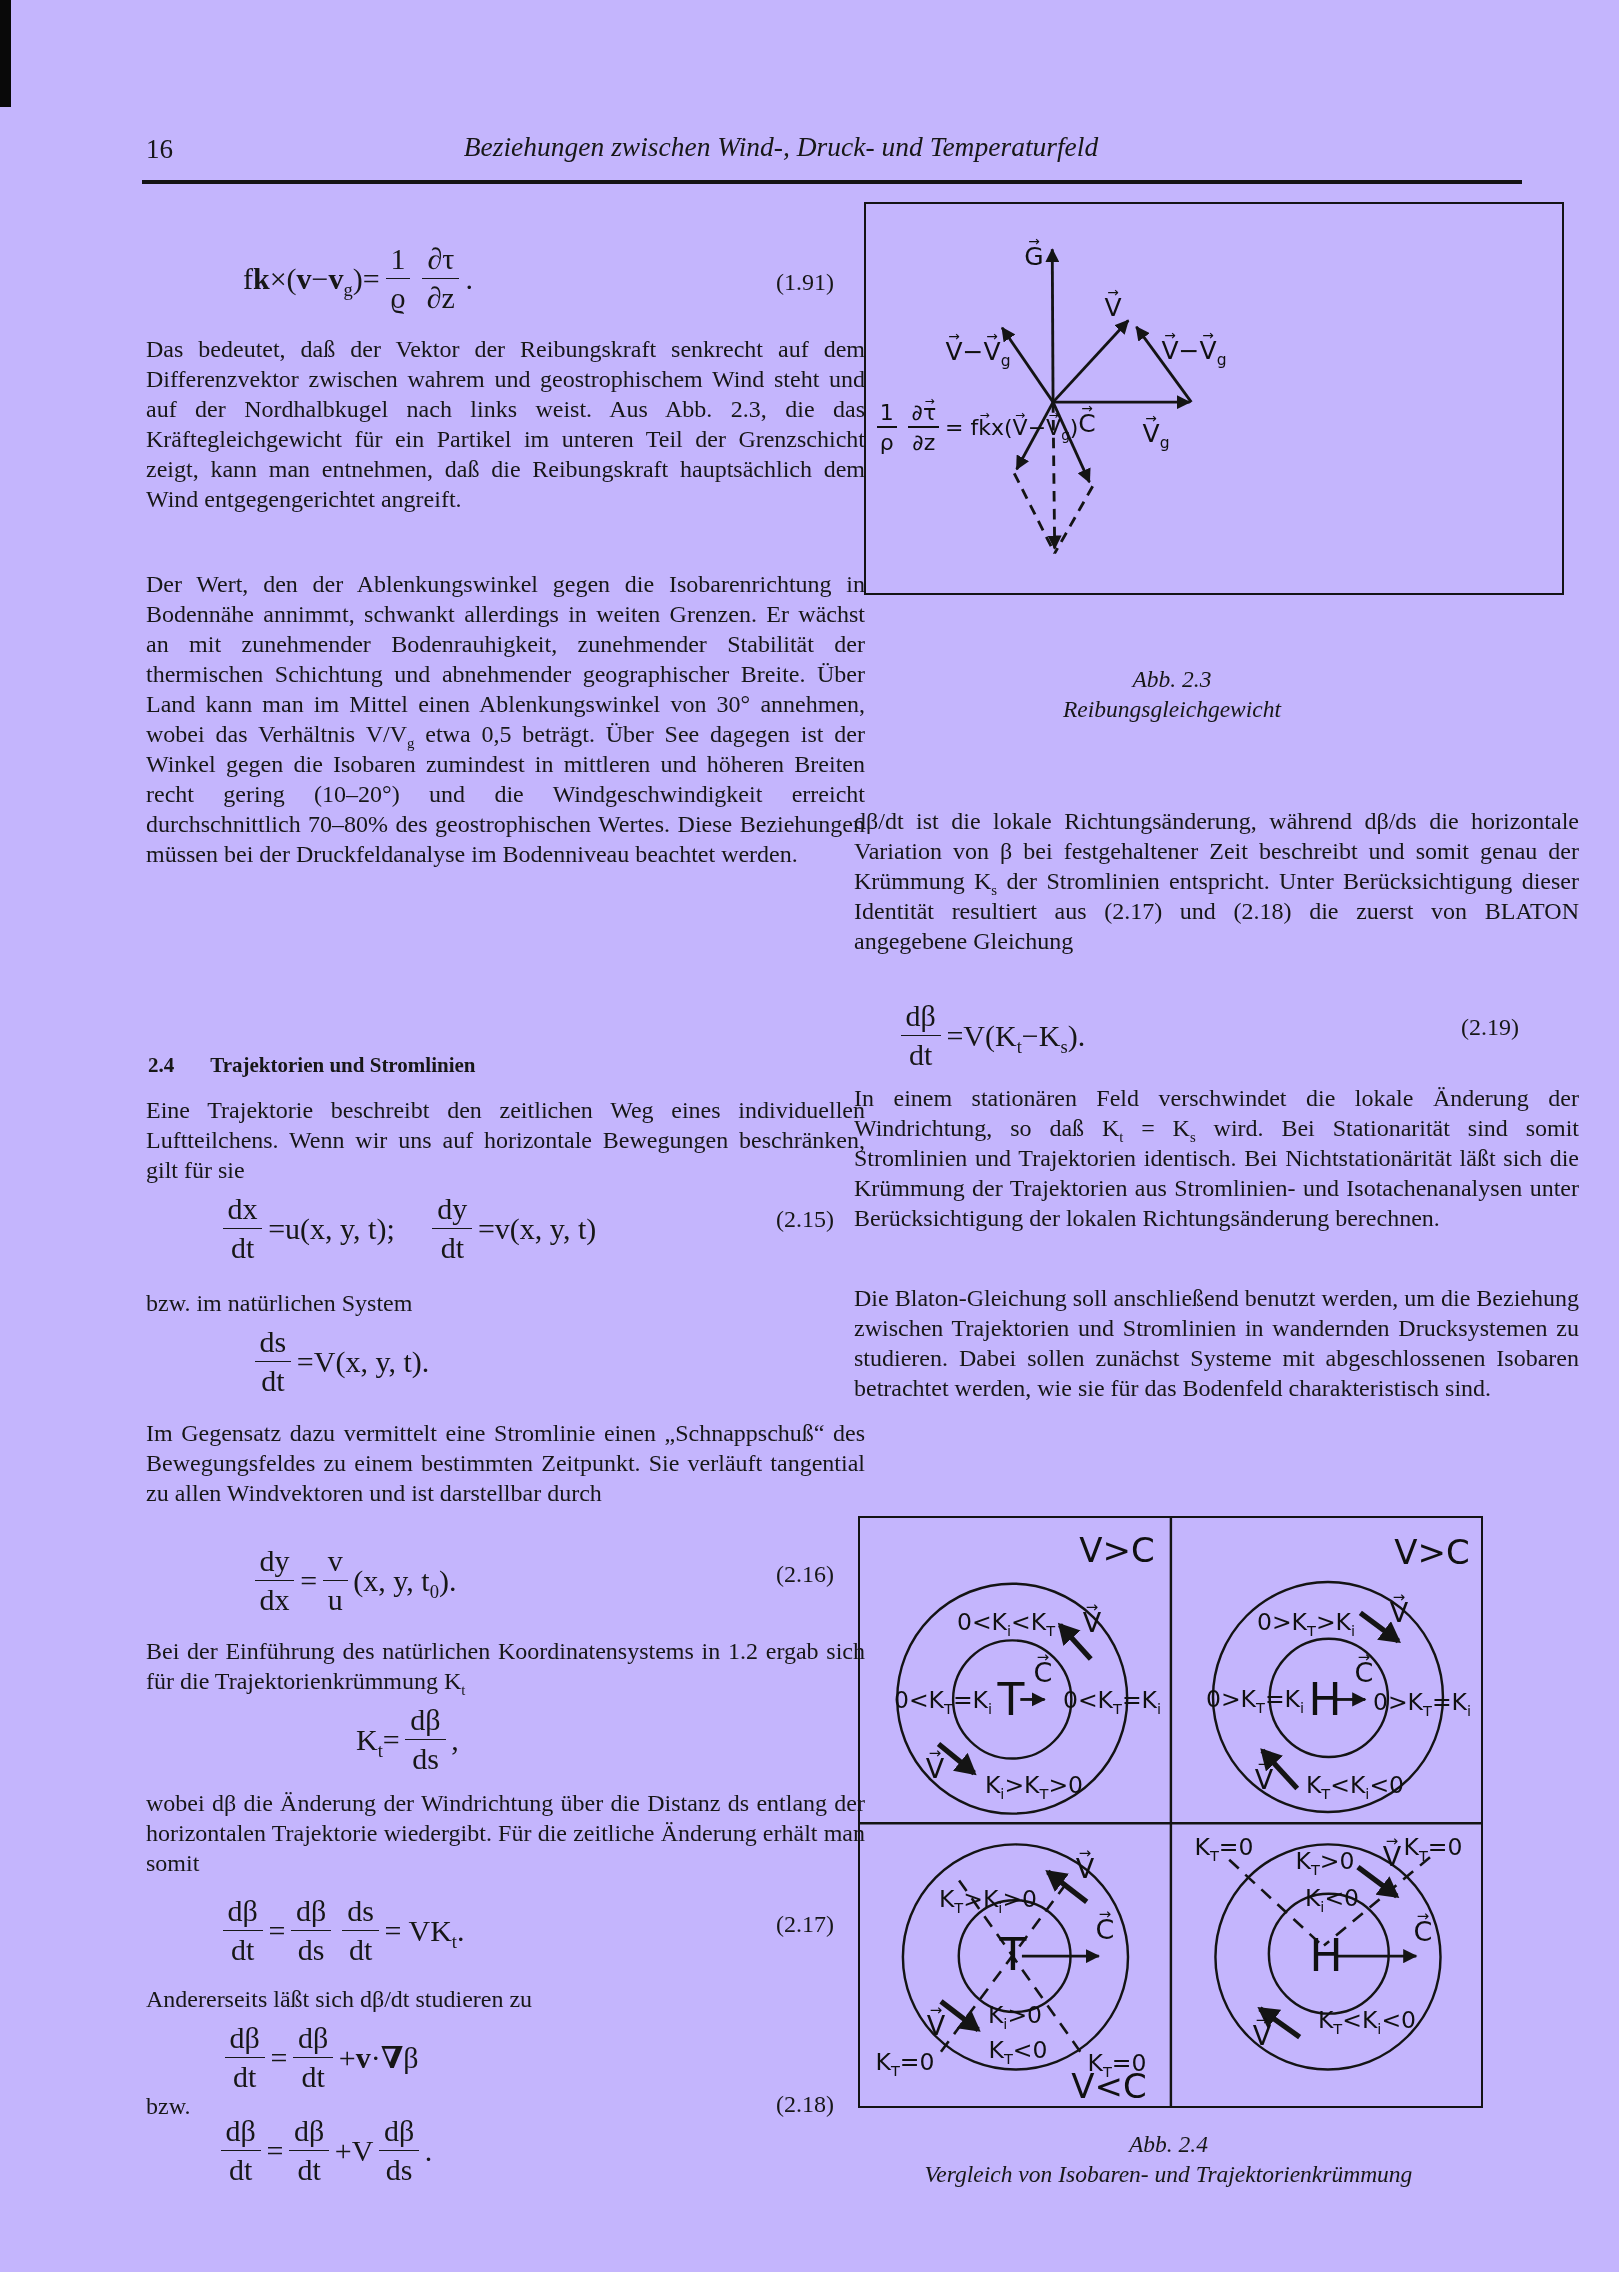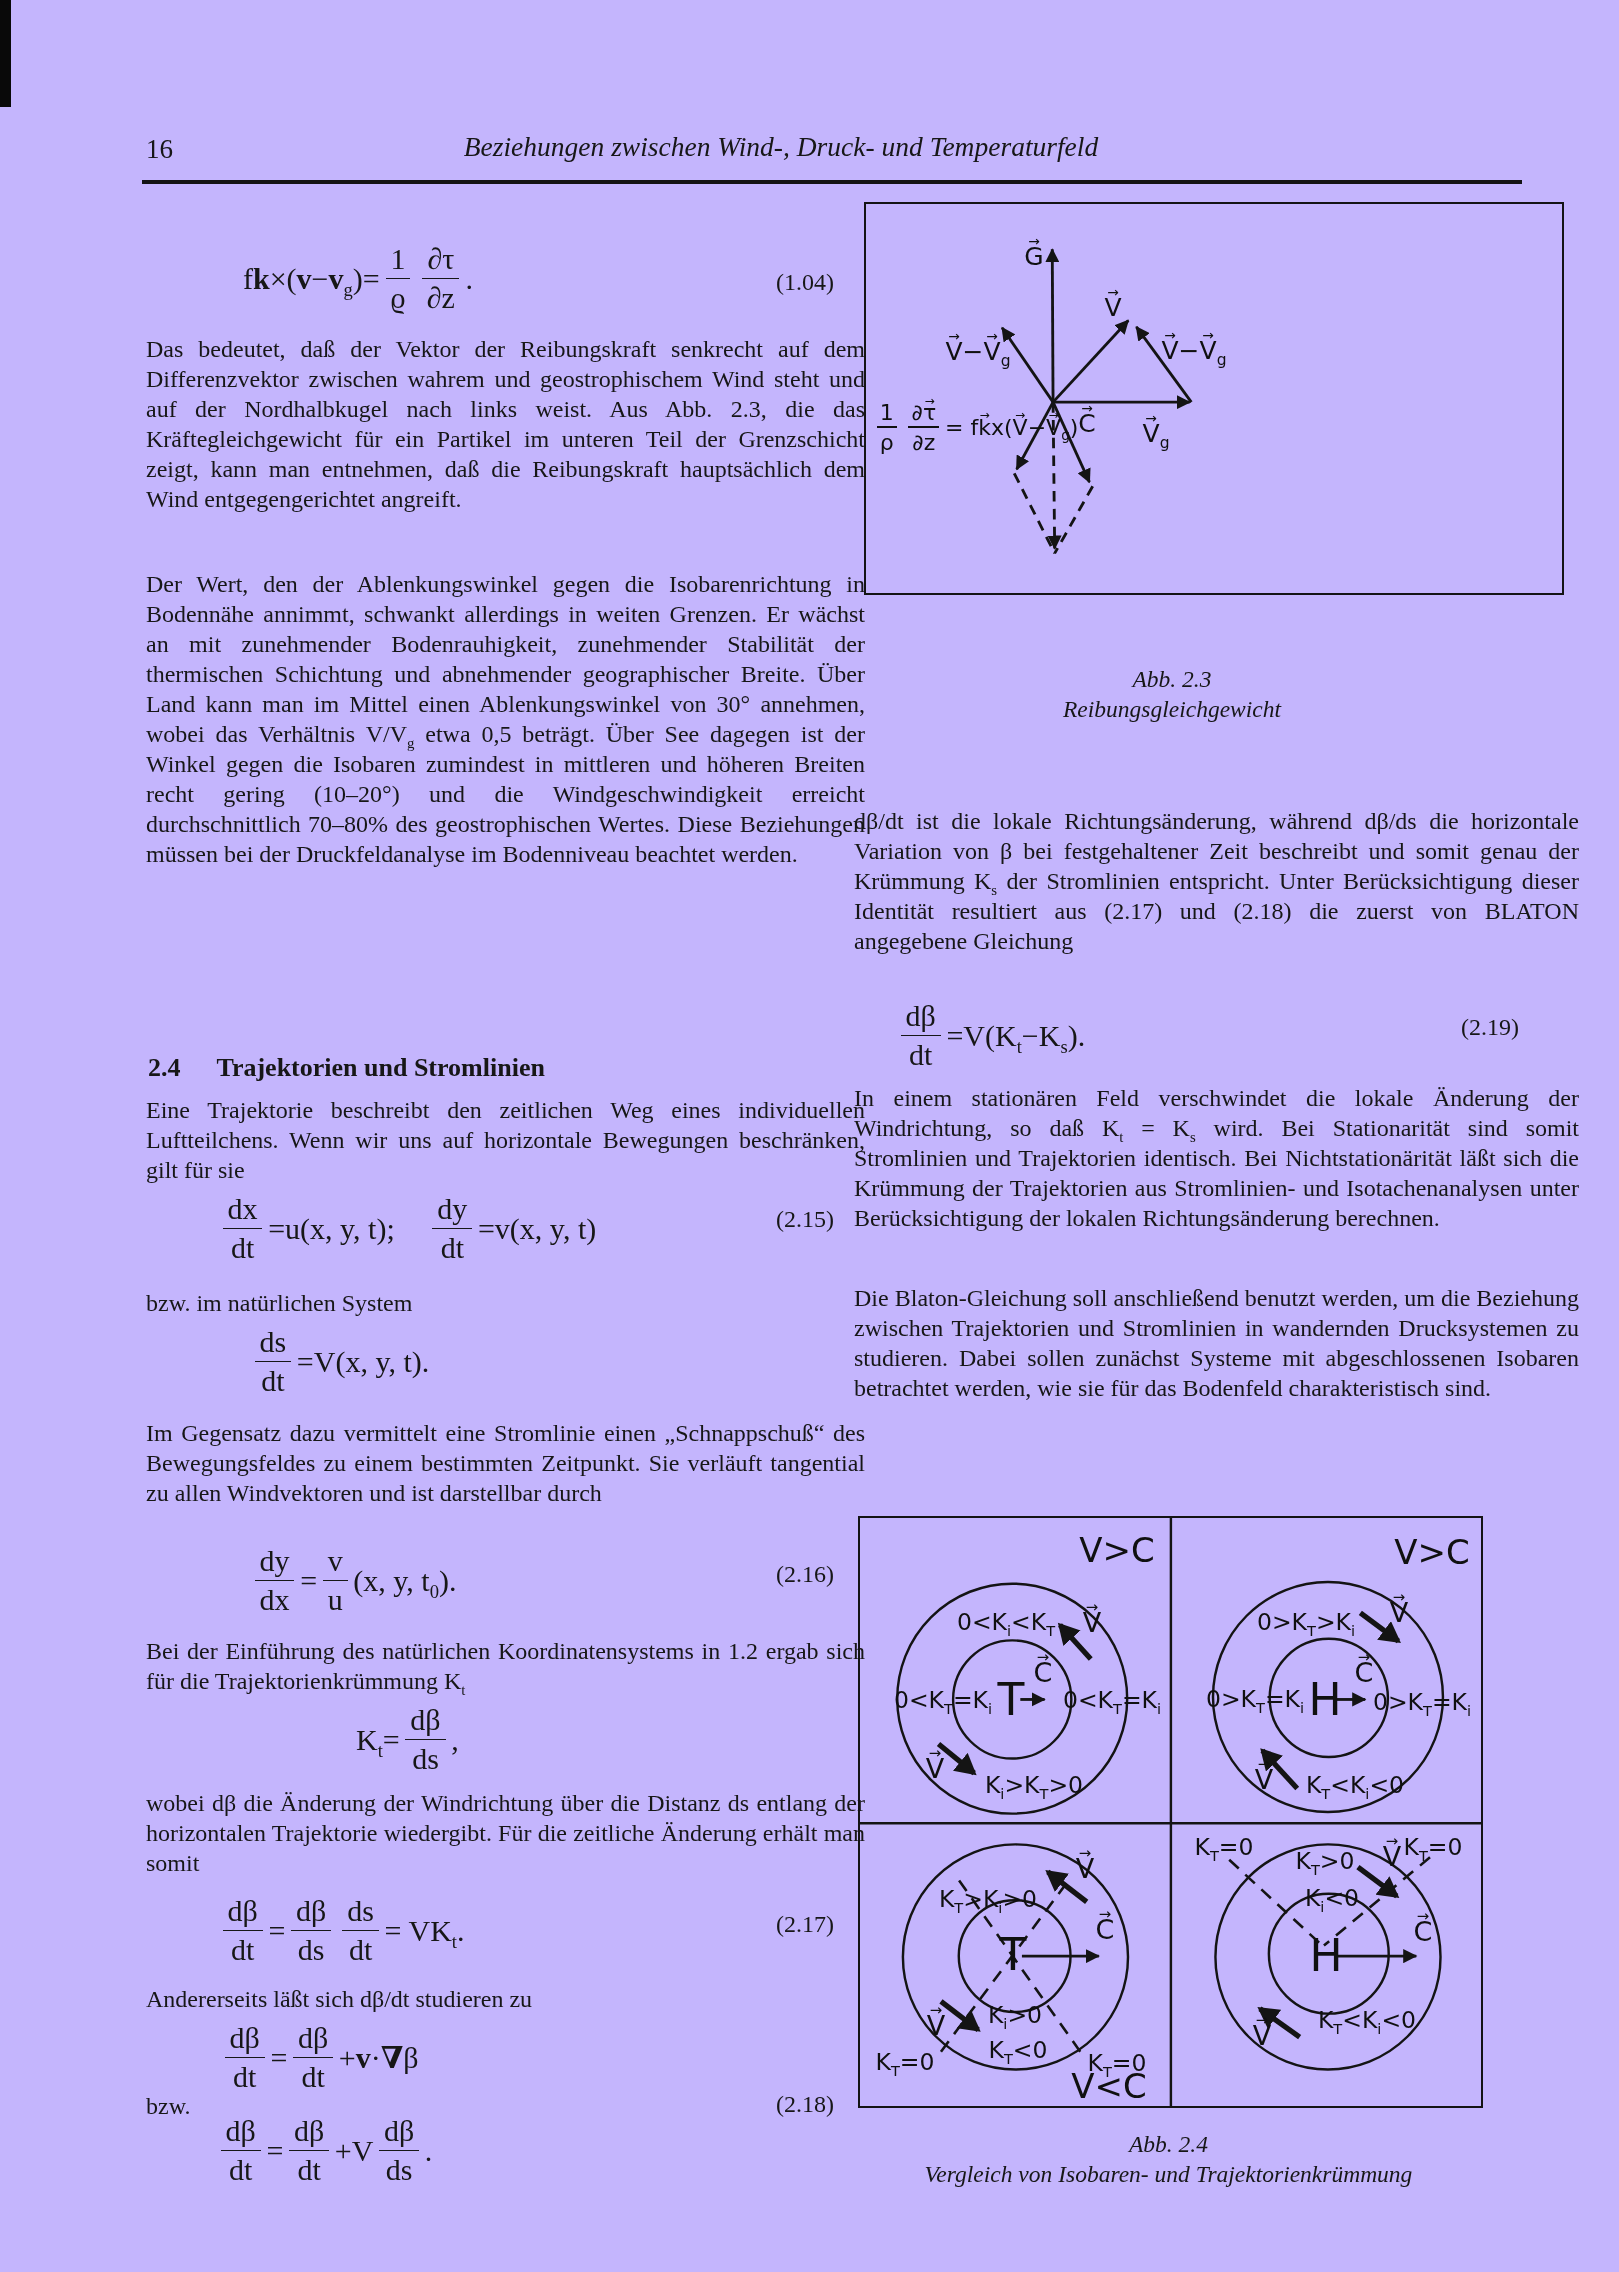--- a/index.html
+++ b/index.html
@@ -2,21 +2,21 @@
 <html style="font-size:13px"><head>
 <meta charset="utf-8">
 <style>
   html,body{margin:0;padding:0;background:#d8d6d0;}
   .page{position:relative;width:1619px;height:2273px;background:#c4b5fd;overflow:hidden;
         font-family:"Liberation Serif","DejaVu Serif",serif;color:#171717;}
   .p{position:absolute;text-align:justify;font-size:24px;line-height:30px;color:#171717;}
   .pn{position:absolute;font-size:27px;}
   .rt{position:absolute;font-style:italic;font-size:27.5px;text-align:center;}
   .rule{position:absolute;background:#141414;}
-  .h24{position:absolute;font-weight:bold;font-size:26px;white-space:nowrap;}
+  .h24{position:absolute;font-weight:bold;font-size:21px;white-space:nowrap;}
   .h24 .no{margin-right:36px;}
   .eq{position:absolute;display:flex;align-items:center;font-size:30px;white-space:nowrap;}
   .eq .t{line-height:1.1;}
   .frac{display:inline-flex;flex-direction:column;align-items:center;margin:0 5.7px;vertical-align:middle;}
   .frac .fn{display:block;padding:0 4.9px 3.2px;border-bottom:1.9px solid #171717;text-align:center;line-height:1.05;}
   .frac .fd{display:block;padding:3.2px 4.9px 0;text-align:center;line-height:1.05;}
   .en{position:absolute;font-size:24px;}
   .gap40{display:inline-block;width:32px;}
   sub{font-size:0.62em;line-height:0;}
   .figbox{position:absolute;border:2.4px solid #141414;}
@@ -54,21 +54,21 @@
     <span class="frac">
         <span class="fn">1</span>
         <span class="fd">ϱ</span>
       </span>
     <span class="frac">
         <span class="fn">∂τ</span>
         <span class="fd">∂z</span>
       </span>
     <span class="t">.</span>
   </div>
-  <div class="en" style="left:776px;top:269px;">(1.04)</div>
+  <div class="en" style="left:776px;top:269px;">(1.91)</div>
 
   <div class="p" style="left:146px;top:334px;width:719px;">Das bedeutet, daß der Vektor der Reibungskraft senkrecht auf dem Differenzvektor zwischen wahrem und geostrophischem Wind steht und auf der Nordhalbkugel nach links weist. Aus Abb. 2.3, die das Kräftegleichgewicht für ein Partikel im unteren Teil der Grenzschicht zeigt, kann man entnehmen, daß die Reibungskraft hauptsächlich dem Wind entgegengerichtet angreift.</div>
 
   <div class="p" style="left:146px;top:569px;width:719px;">Der Wert, den der Ablenkungswinkel gegen die Isobarenrichtung in Bodennähe annimmt, schwankt allerdings in weiten Grenzen. Er wächst an mit zunehmender Bodenrauhigkeit, zunehmender Stabilität der thermischen Schichtung und abnehmender geographischer Breite. Über Land kann man im Mittel einen Ablenkungswinkel von 30° annehmen, wobei das Verhältnis V/V<sub>g</sub> etwa 0,5 beträgt. Über See dagegen ist der Winkel gegen die Isobaren zumindest in mittleren und höheren Breiten recht gering (10–20°) und die Windgeschwindigkeit erreicht durchschnittlich 70–80% des geostrophischen Wertes. Diese Beziehungen müssen bei der Druckfeldanalyse im Bodenniveau beachtet werden.</div>
 
   <div class="h24" style="left:148px;top:1053px;">
     <span class="no">2.4</span><span>Trajektorien und Stromlinien</span>
   </div>
 
   <div class="p" style="left:146px;top:1095px;width:719px;">Eine Trajektorie beschreibt den zeitlichen Weg eines individuellen Luftteilchens. Wenn wir uns auf horizontale Bewegungen beschränken, gilt für sie</div>

